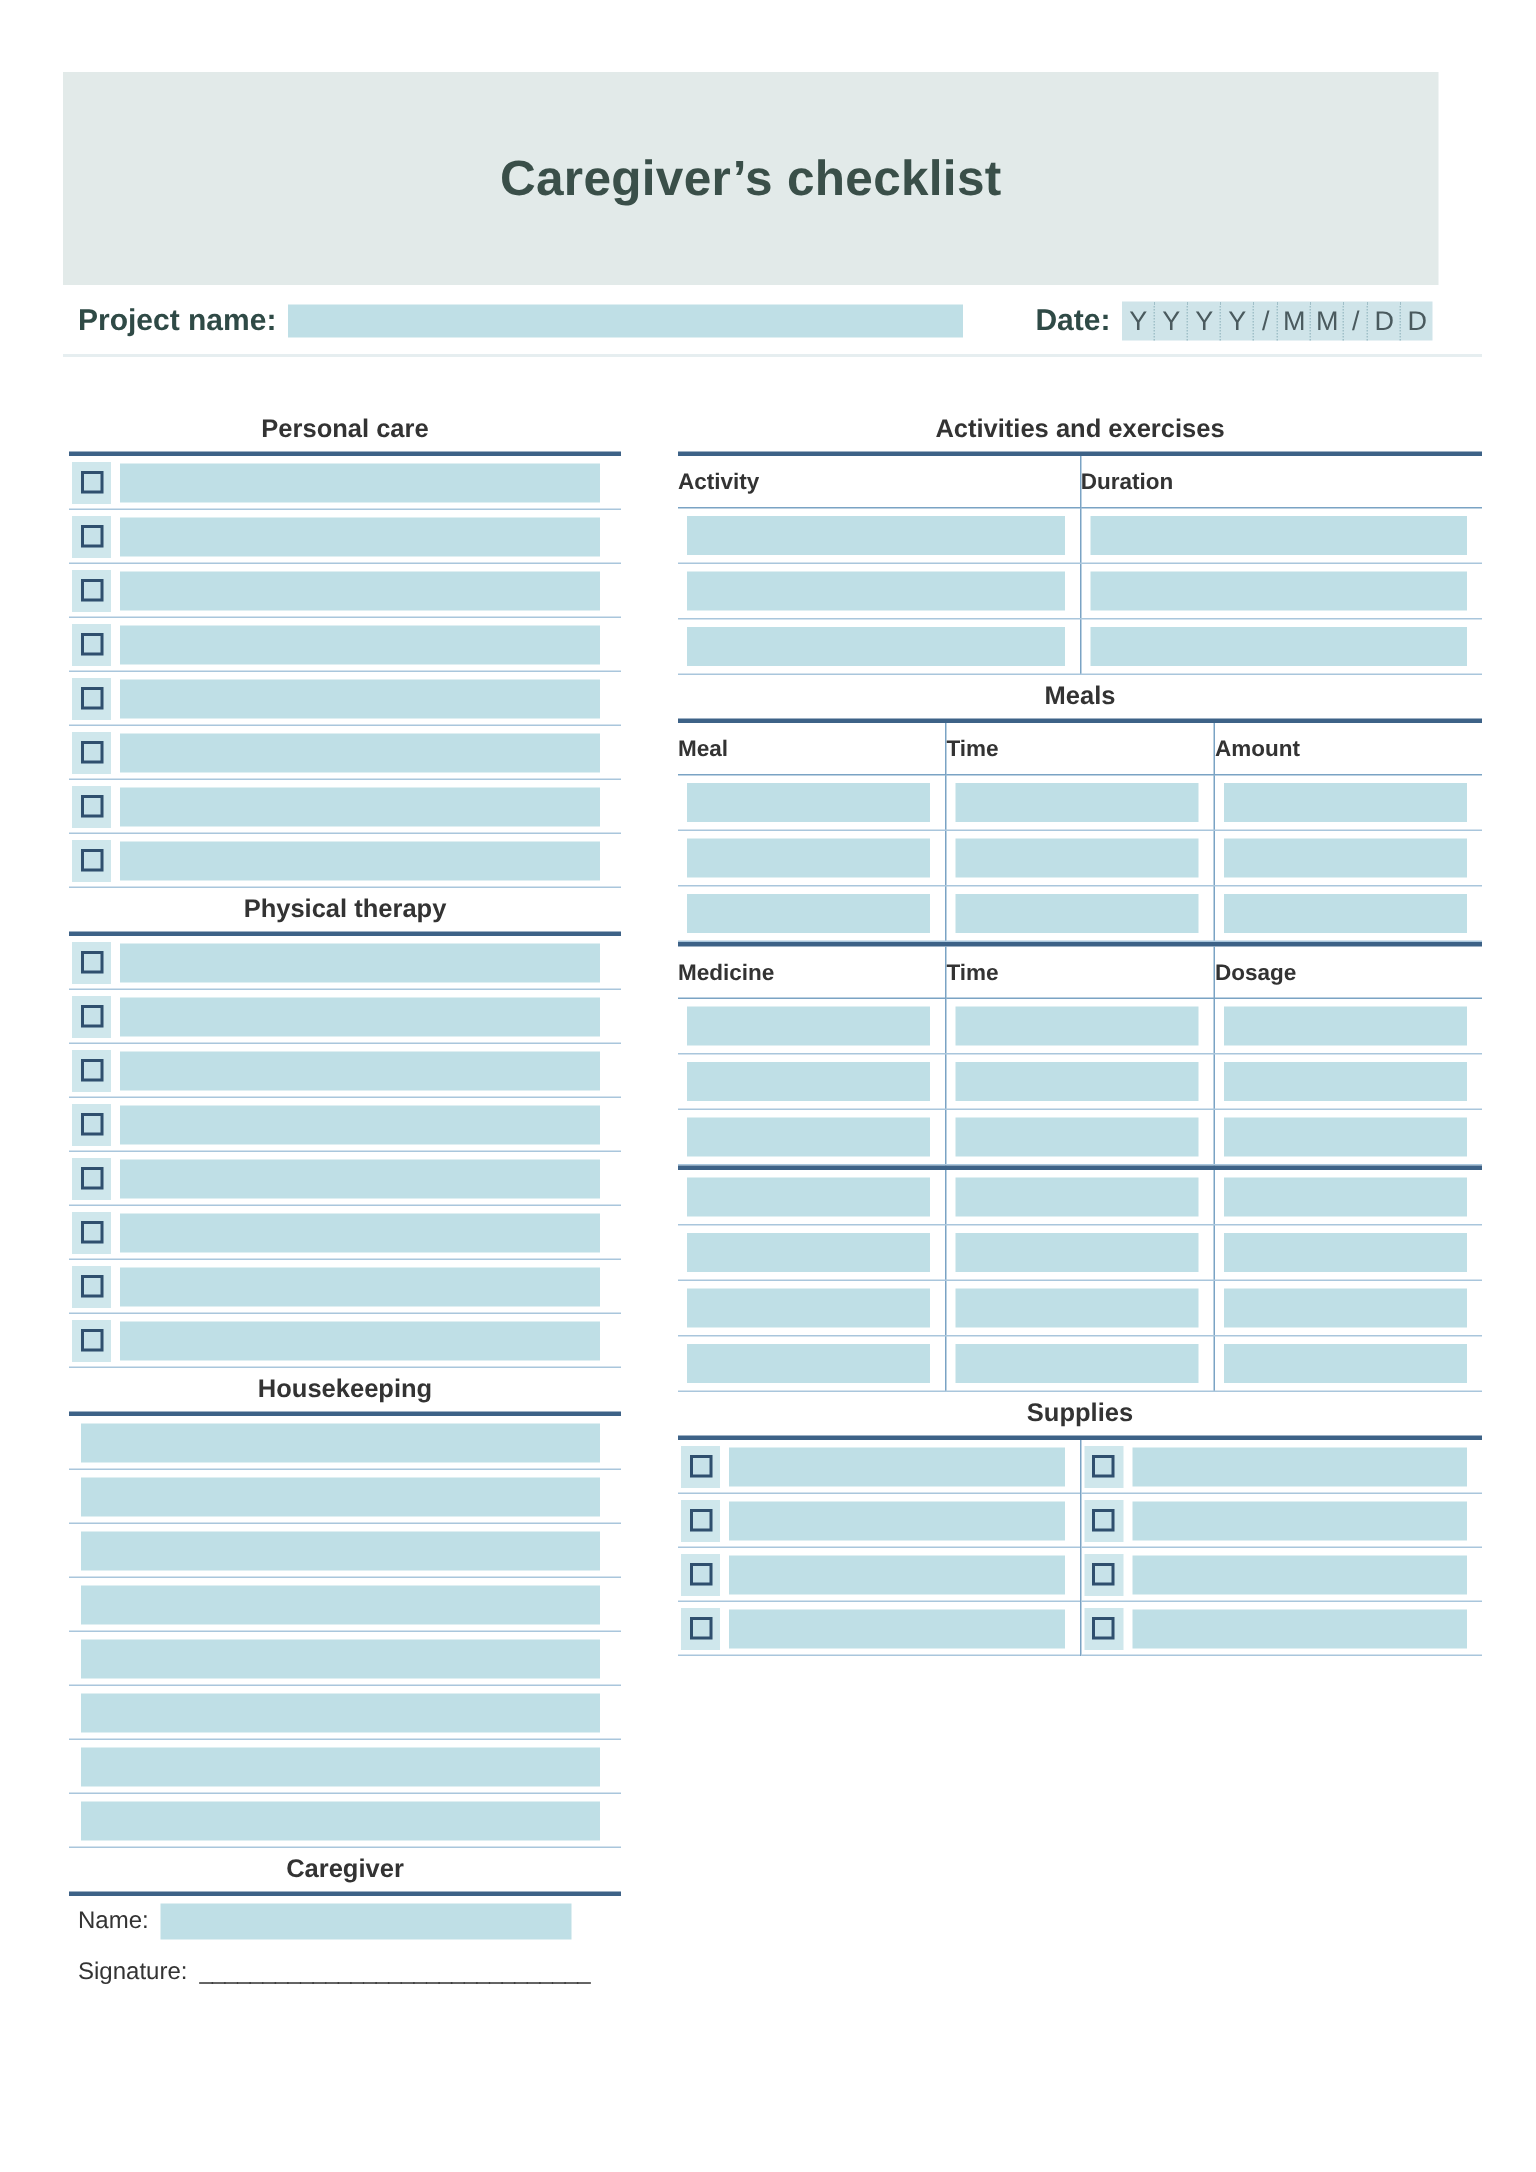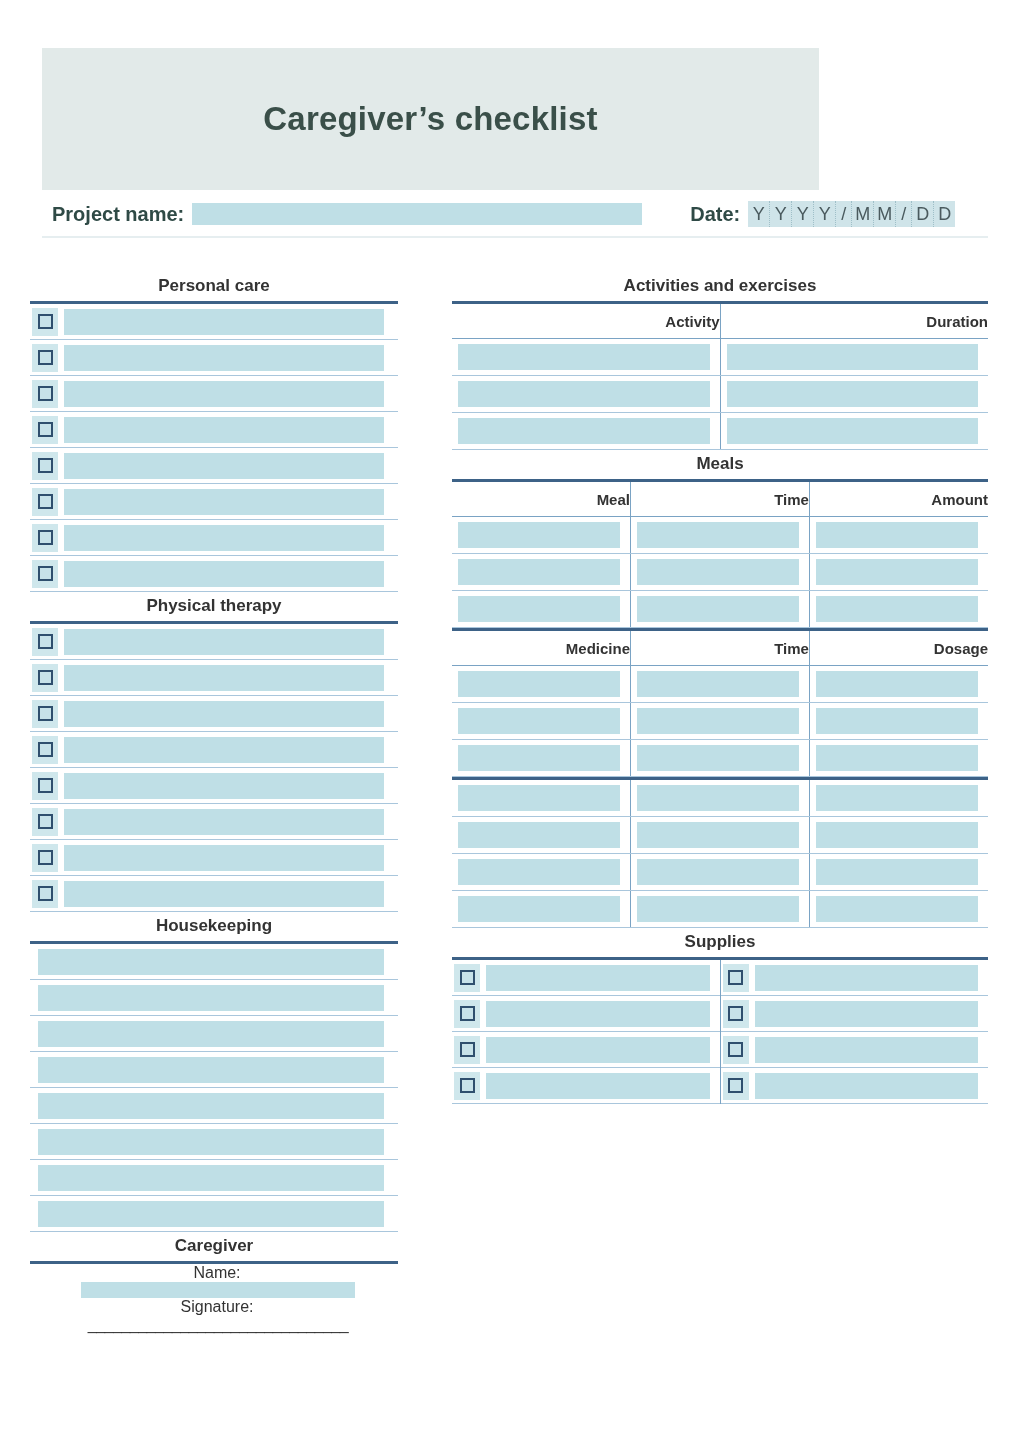--- a/index.html
+++ b/index.html
@@ -20,21 +20,21 @@
     width: 1024px;
     height: 1448px;
     box-sizing: border-box;
   }
 
   
   .banner {
     position: absolute;
     left: 42px;
     top: 48px;
-    width: 777px;
+    width: 917px;
     height: 142px;
     background: #e2eae9;
     display: flex;
     align-items: center;
     justify-content: center;
     box-sizing: border-box;
     text-align: center;
   }
   .banner-title {
     font-size: 33px;
@@ -90,21 +90,21 @@
   .date-cell.sep {
     background: #cfe4e9;
     border-right: 1px dotted #9fbfc8;
     width: 15px;
   }
   .date-cell:last-child { border-right: none; }
 
   
   .col-left {
     position: absolute;
-    left: 30px;
+    left: 46px;
     top: 272px;
     width: 368px;
   }
   .col-right {
     position: absolute;
     left: 452px;
     top: 272px;
     width: 536px;
   }
 
@@ -174,21 +174,20 @@
     background: #bfdfe6;
     margin-left: 8px;
     margin-right: 14px;
   }
 
   
   .cg-row {
     display: flex;
     align-items: center;
     height: 34px;
-    flex-direction: column;
   }
   .cg-label {
     font-size: 16px;
     color: #333333;
     white-space: nowrap;
     margin-left: 6px;
   }
   .cg-field {
     margin-left: 8px;
     width: 274px;
@@ -205,21 +204,21 @@
   
   .tbl {
     width: 100%;
     border-collapse: collapse;
     table-layout: fixed;
   }
   .tbl th {
     font-size: 15px;
     font-weight: bold;
     color: #333333;
-    text-align: right;
+    text-align: left;
     height: 34px;
     border-bottom: 1px solid #7aa3c4;
     border-right: 1px solid #7aa3c4;
     padding: 0;
   }
   .tbl th:last-child { border-right: none; }
   .tbl td {
     height: 36px;
     border-bottom: 1px solid #a9c6dc;
     border-right: 1px solid #7aa3c4;

